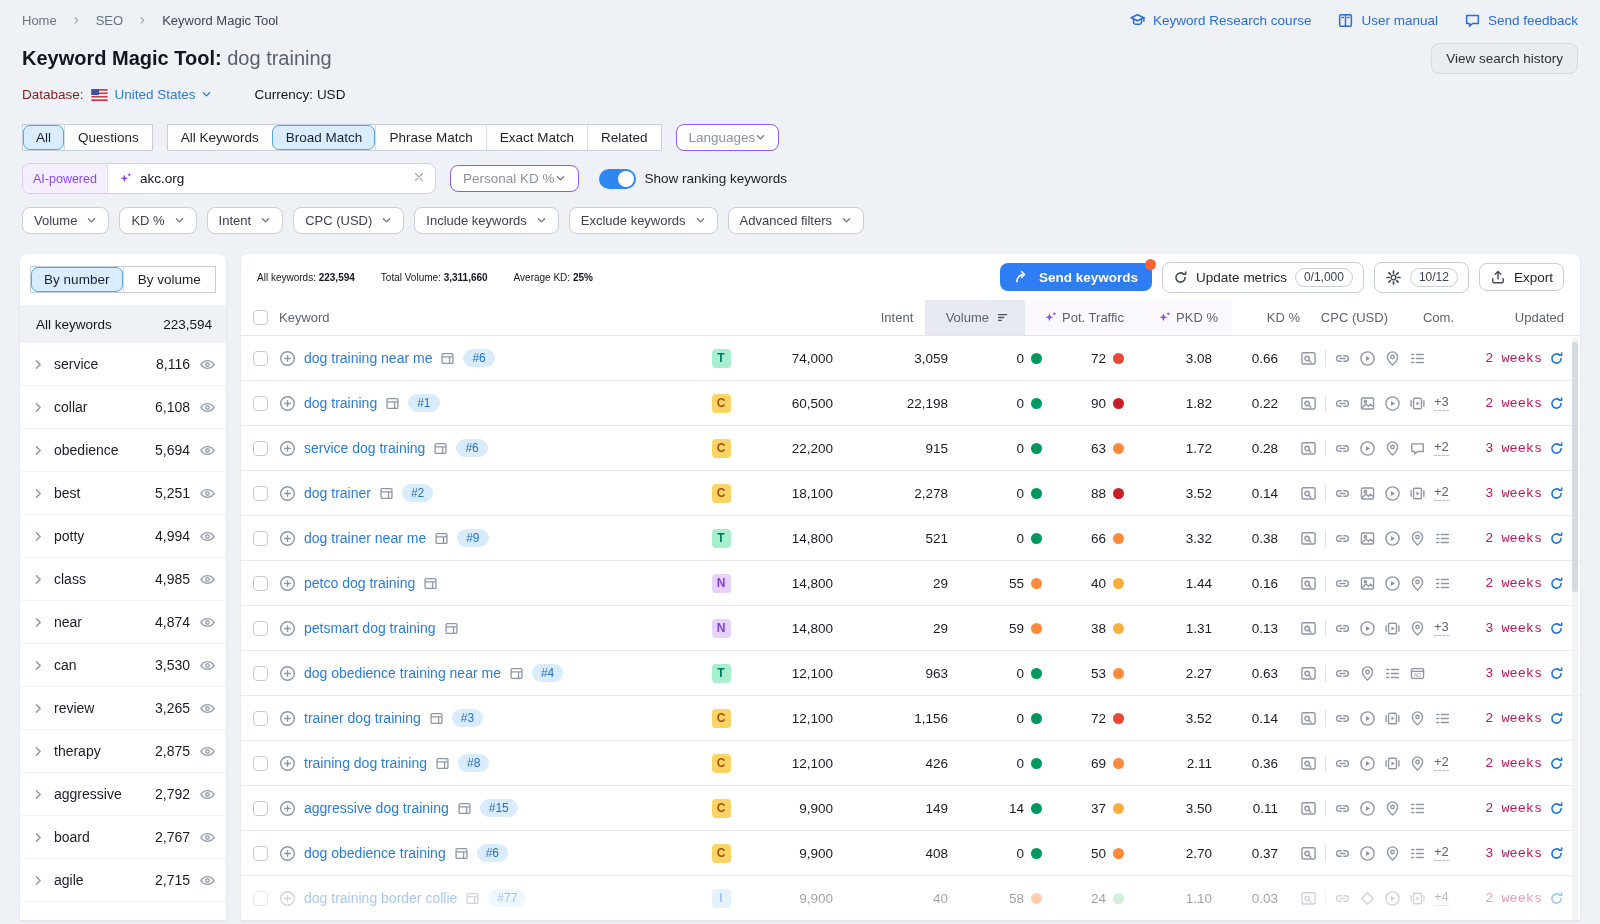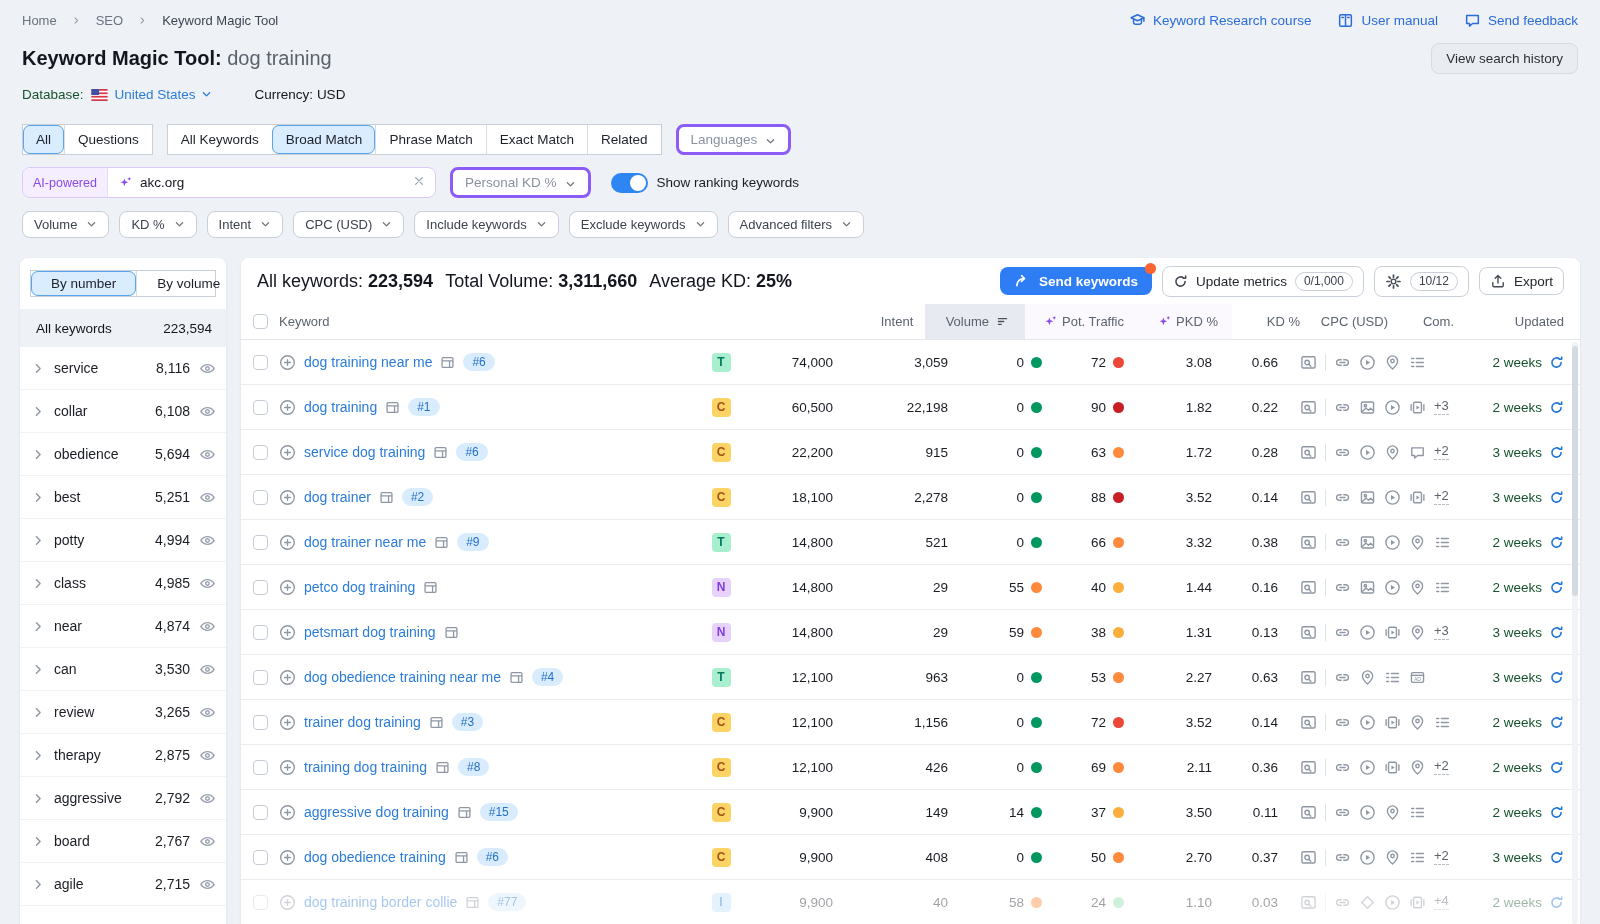--- a/index.html
+++ b/index.html
@@ -23,34 +23,34 @@
   .hdr-links { display:flex; align-items:center; gap:26px; }
   .hlink { display:flex; align-items:center; gap:7px; color:#2b6cd9; font-size:13.5px; text-decoration:none; cursor:pointer; }
 
   .title-row { display:flex; justify-content:space-between; align-items:center; margin-top:14px; }
   h1 { font-size:20px; font-weight:bold; color:#14161f; }
   h1 .q { font-weight:normal; color:#5a626c; }
   .ghost-btn { background:#e9ecf0; border:1px solid #d6dbe2; border-radius:8px; padding:7px 14px;
     font-size:13.5px; color:#2c3138; cursor:pointer; font-family:inherit; }
 
   .db-row { display:flex; align-items:center; margin-top:13px; font-size:13.5px; gap:7px; }
-  .db-row .lbl { color:#14532d; }
+  .db-row .lbl { color:#7f1d1d; }
   .db-link { display:flex; align-items:center; gap:5px; color:#2b7cd9; background:none; border:none;
     font:inherit; cursor:pointer; }
   .cur-group { margin-left:36px; color:#14161f; }
 
   
   .tabs-row { display:flex; gap:14px; margin-top:22px; padding:0 22px; }
   .seg { display:flex; background:#fff; border:1px solid #c9cfd9; border-radius:0; }
   .seg-btn { padding:5px 13px; font-size:13.5px; color:#1d2129; background:transparent; border:none;
     border-left:1px solid #d9dee5; cursor:pointer; font-family:inherit; white-space:nowrap; }
   .seg-btn:first-child { border-left:none; border-radius:7px 0 0 7px; }
   .seg-btn:last-child { border-radius:0 7px 7px 0; }
   .seg-btn.active { background:#d9edff; outline:1px solid #58a5eb; outline-offset:-1px; border-radius:7px; }
-  .dd-btn { display:flex; align-items:flex-end; gap:8px; background:#fff; border:3px solid #8b5cf6;
+  .dd-btn { display:flex; align-items:center; background:#fff; border:1px solid #8b5cf6;
     border-radius:8px; padding:5px 12px; font-size:13.5px; color:#8a92a0; cursor:pointer; font-family:inherit; }
   .dd-btn .ic { color:#6d7683; }
 
   .search-row { display:flex; align-items:center; gap:14px; margin-top:12px; padding:0 22px; }
   .ai-input { display:flex; align-items:center; width:414px; height:31px; background:#fff;
     border:1px solid #ddc8f7; border-radius:8px; }
   .ai-tag { display:flex; align-items:center; height:100%; padding:0 10px; background:#f5eefe;
     color:#8b49e8; font-size:12.5px; border-right:1px solid #e9dcf9; border-radius:7px 0 0 7px; }
   .ai-q { flex:1; display:flex; align-items:center; gap:7px; padding:0 10px; }
   .ai-q input { border:none; outline:none; flex:1; font:inherit; color:#14161f; background:transparent; }
@@ -64,33 +64,33 @@
   .filter-btn { display:flex; align-items:center; gap:9px; background:#fff; border:1px solid #c9cfd9;
     border-radius:8px; padding:5px 11px; font-size:13px; color:#3c424e; cursor:pointer; font-family:inherit; }
   .filter-btn .ic { color:#6d7683; }
 
   
   .main { display:flex; gap:15px; align-items:flex-start; margin-top:20px; padding:0 20px; height:666px; }
   .card { background:#fff; border-radius:8px 8px 0 0; box-shadow:0 1px 3px rgba(20,30,50,.08); height:100%; overflow:hidden; }
 
   .sidebar { width:206px; }
   .side-seg { display:flex; margin:12px 10px; }
-  .side-seg .seg-btn { flex:1; text-align:center; padding:5px 20px; }
+  .side-seg .seg-btn { flex:1; text-align:center; padding:5px 6px; }
   .side-all { display:flex; justify-content:space-between; align-items:center; background:#eef1f5;
     padding:0 14px 0 16px; height:38px; font-size:13.5px; color:#14161f; cursor:pointer; }
   .side-item { display:flex; align-items:center; height:43px; padding:0 10px 0 12px;
     border-bottom:1px solid #f0f2f6; font-size:14px; cursor:pointer; }
   .side-item .chev { color:#8f97a3; }
   .side-item .lab { margin-left:9px; color:#1a1d24; }
   .side-item .cnt { margin-left:auto; color:#1a1d24; }
   .side-item .eye { margin-left:9px; color:#9aa2af; }
 
   .table-card { flex:1; position:relative; }
   .stats-bar { display:flex; justify-content:space-between; align-items:center; height:46px; padding:0 16px; }
-  .stats { display:flex; gap:12px; font-size:18px; color:#14161f; }
+  .stats { display:flex; gap:26px; font-size:10px; color:#14161f; }
   .stat b { font-weight:bold; }
   .actions { display:flex; gap:10px; align-items:center; }
   .send-btn { position:relative; display:flex; align-items:center; gap:9px; background:#2f7df5; color:#fff;
     border:none; border-radius:8px; padding:6px 14px; font-size:13.5px; font-weight:bold; cursor:pointer; font-family:inherit; }
   .send-dot { position:absolute; top:-4px; right:-4px; width:11px; height:11px; border-radius:50%; background:#ff6430; }
   .action-btn { display:flex; align-items:center; gap:8px; background:#fff; border:1px solid #c9cfd9;
     border-radius:8px; padding:5px 10px; font-size:13.5px; color:#23272e; cursor:pointer; font-family:inherit; }
   .action-btn .ic { color:#454b55; }
   .pill { border:1px solid #c9cfd9; border-radius:10px; padding:0 8px; font-size:12px; color:#3c424e;
     height:19px; line-height:17px; }
@@ -133,21 +133,21 @@
   .dot.green { background:#00985f; }
   .dot.green-light { background:#8fdfae; }
   .dot.amber { background:#fcae3d; }
   .dot.orange { background:#ff8a3c; }
   .dot.red { background:#ec4636; }
   .dot.red-dark { background:#c81e25; }
   .serp-prev { color:#8f97a3; cursor:pointer; }
   .serp-div { width:1px; height:17px; background:#dfe3e9; }
   .serp-feat { color:#8f97a3; }
   .serp-more { font-size:13px; color:#5c6470; border-bottom:1px dashed #b6bdc7; line-height:1.15; cursor:pointer; }
-  .upd-txt { color:#14532d; }
+  .upd-txt { color:#be185d;font-family:Liberation Mono, monospace; }
   .upd-refresh { color:#2176d8; cursor:pointer; }
 
   .vtrack { position:absolute; right:2px; top:84px; bottom:0; width:6px; background:#f1f3f6; border-radius:3px; }
   .vthumb { position:absolute; right:2px; top:88px; width:6px; height:250px; background:#d4dae2; border-radius:3px; }
 </style>
 </head>
 <body>
 
 <div class="page">
 

